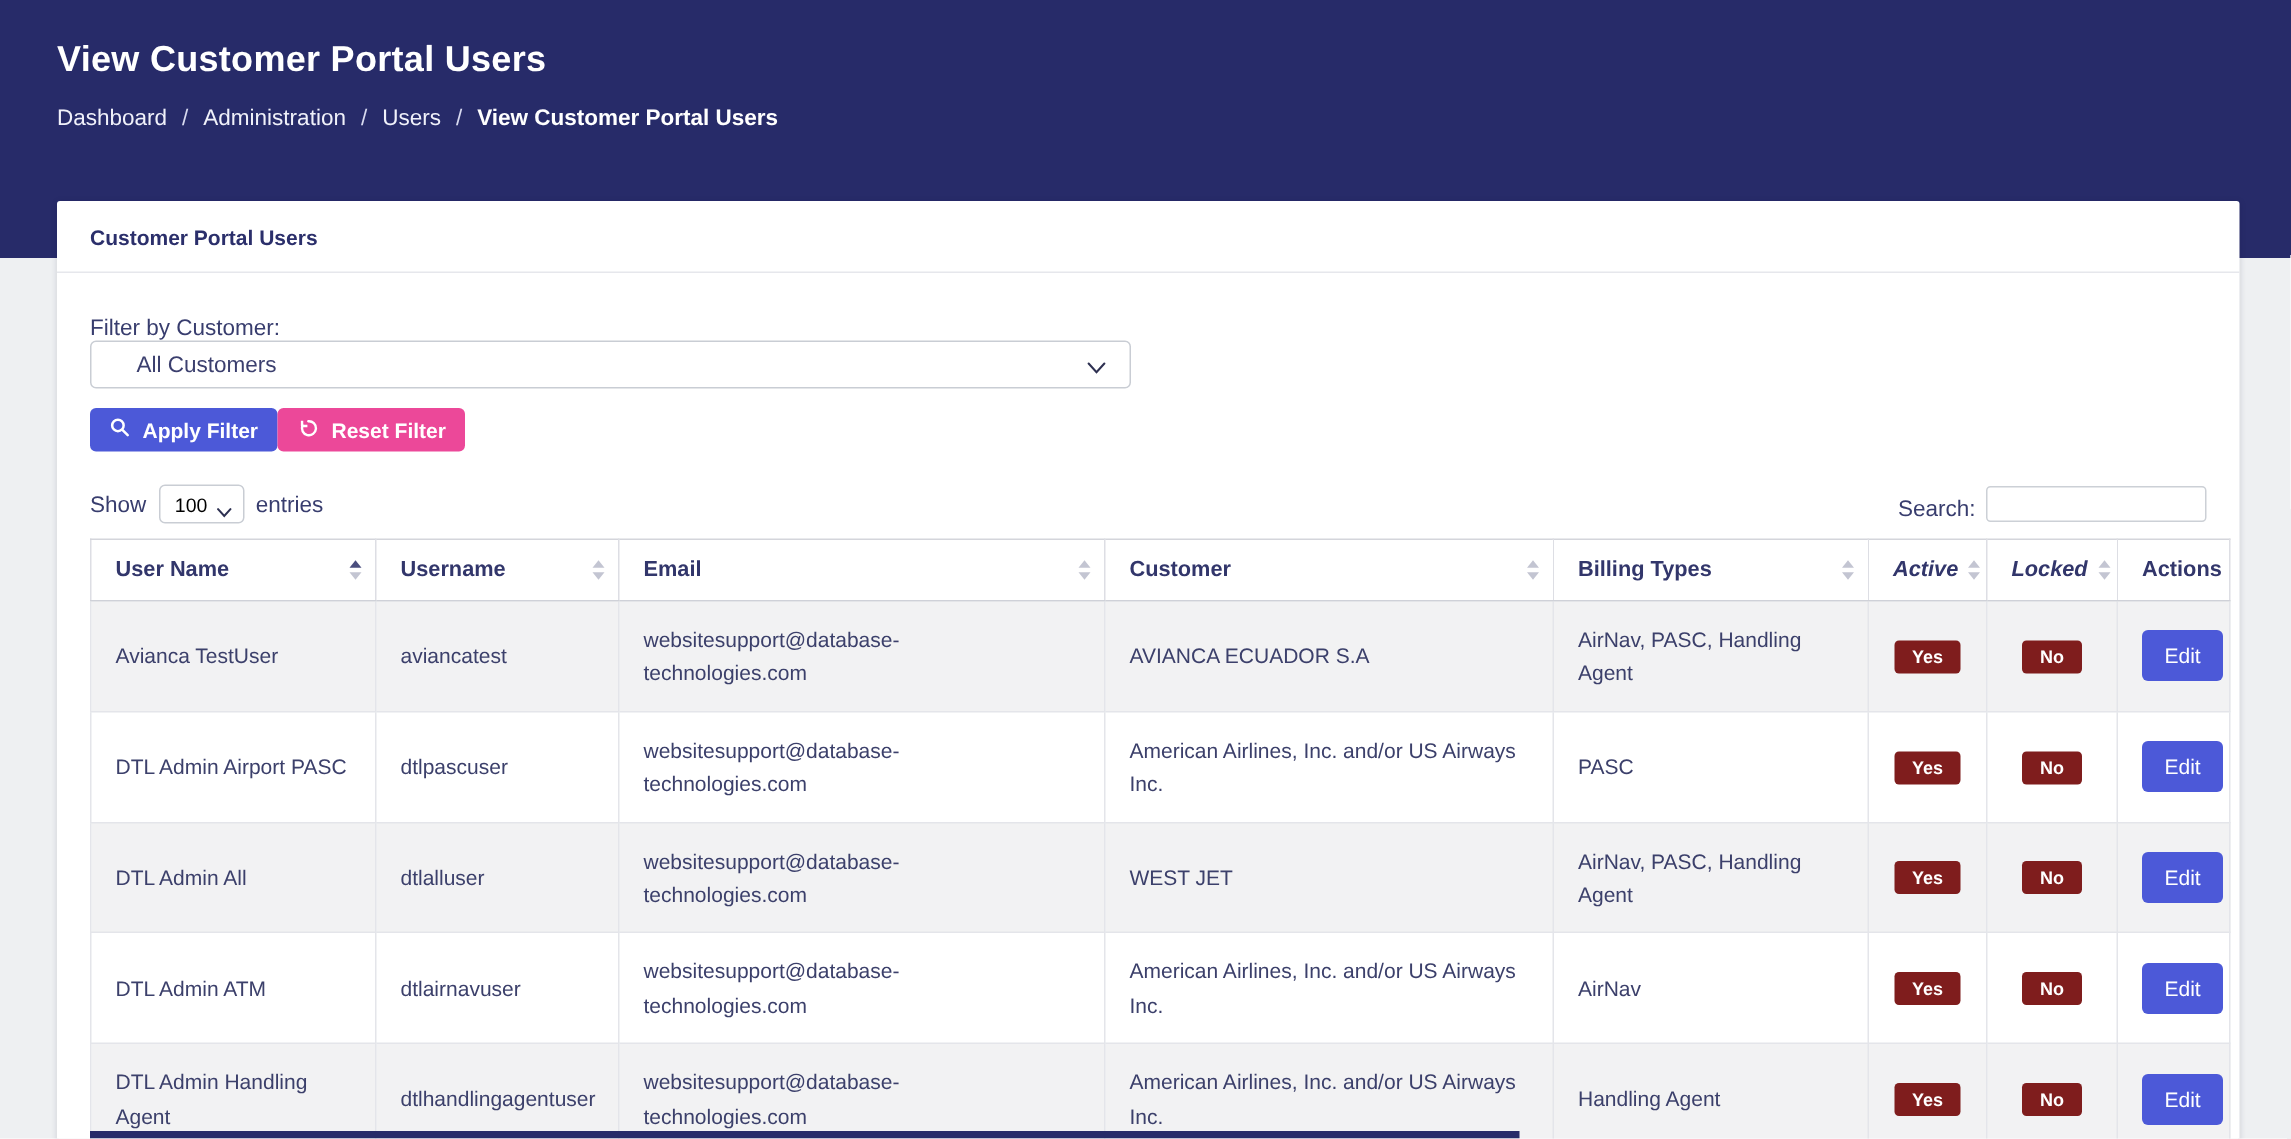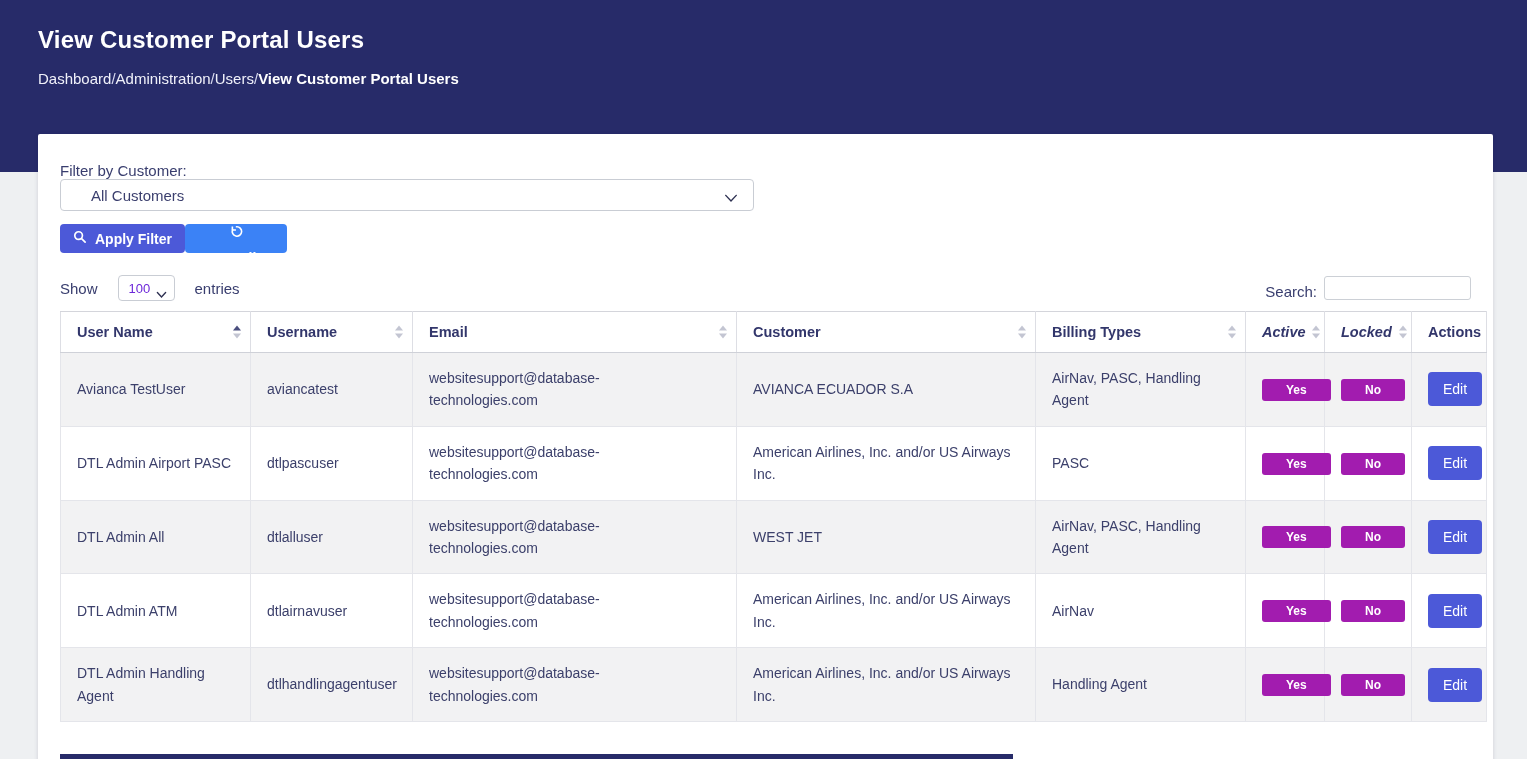--- a/index.html
+++ b/index.html
@@ -17,21 +17,21 @@
     height: 172px;
     padding: 26px 38px 0 38px;
   }
   .page-title {
     color: #ffffff;
     font-size: 24px;
     font-weight: 700;
     letter-spacing: 0.2px;
     margin-bottom: 16px;
   }
-  .breadcrumb { display: flex; align-items: center; gap: 0; font-size: 15px; color: #f0f1fa; }
+  .breadcrumb { display: flex; align-items: center; gap: 10px; font-size: 15px; color: #f0f1fa; }
   .breadcrumb .crumb { color: #f0f1fa; text-decoration: none; cursor: pointer; }
   .breadcrumb .crumb.current { font-weight: 700; color: #ffffff; cursor: default; }
   .breadcrumb .sep { color: #d8daf0; }
 
   
   .card {
     position: relative;
     background: #ffffff;
     margin: -38px 34px 0 38px;
     border-radius: 2px;
@@ -62,34 +62,34 @@
 
   .btn-row { display: flex; gap: 0; margin-top: 13px; }
   .btn {
     display: inline-flex; align-items: center; gap: 8px;
     height: 29px; padding: 0 13px;
     border: none; border-radius: 4px;
     color: #ffffff; font-family: "Liberation Sans", sans-serif;
     font-size: 14px; font-weight: 700; cursor: pointer;
   }
   .btn-apply { background: #4c59d8; }
-  .btn-reset { background: #3b82f6; flex-direction: column; }
+  .btn-reset { background: #ec4899; }
 
   
   .controls-row {
     margin-top: 22px; margin-bottom: 10px;
     display: flex; justify-content: space-between; align-items: center;
   }
-  .show-group { display: flex; align-items: center; gap: 20px; color: #383d6e; font-size: 15px; }
+  .show-group { display: flex; align-items: center; gap: 8px; color: #383d6e; font-size: 15px; }
   .mini-select {
     position: relative; width: 57px; height: 26px;
     border: 1px solid #c9cdd4; border-radius: 4px; background: #fff;
     display: flex; align-items: center; padding-left: 10px; cursor: pointer;
   }
-  .mini-select .mini-value { font-size: 13px; color: #6d28d9; }
+  .mini-select .mini-value { font-size: 13px; color: #000000; }
   .mini-select .chev { position: absolute; right: 7px; top: 9px; }
   .search-group { display: flex; align-items: flex-end; gap: 7px; color: #383d6e; font-size: 15px; }
   .search-input {
     width: 147px; height: 24px;
     border: 1px solid #ccd0d6; border-radius: 3px;
     padding: 2px 8px; font-size: 13px; color: #3b3f6e;
     font-family: "Liberation Sans", sans-serif; outline: none; background:#fff;
   }
 
   
@@ -125,23 +125,23 @@
   th.col-active, th.col-locked { padding-right: 28px; font-style: italic; }
 
   .sort { position: absolute; right: 9px; top: 50%; transform: translateY(-50%);
           display: flex; flex-direction: column; gap: 3px; }
   th.col-active .sort, th.col-locked .sort { right: 4px; }
   .tri-up   { width:0; height:0; border-left:4px solid transparent; border-right:4px solid transparent; border-bottom:5px solid #c3c5d2; }
   .tri-down { width:0; height:0; border-left:4px solid transparent; border-right:4px solid transparent; border-top:5px solid #c3c5d2; }
   .sort.asc .tri-up { border-bottom-color: #4a4e7e; }
 
   .badge {
-    display: inline-block; background: #a21caf; color: #fff;
+    display: inline-block; background: #7f1d1d; color: #fff;
     font-size: 12px; font-weight: 700; line-height: 1;
-    padding: 5px 24px; border-radius: 3px;
+    padding: 5px 12px; border-radius: 3px;
   }
   .btn-edit {
     background: #4c59d8; color: #fff; border: none; border-radius: 4px;
     padding: 9px 15px; font-size: 14px; font-weight: 500;
     font-family: "Liberation Sans", sans-serif; cursor: pointer;
   }
 
   
   .hscroll-thumb {
     position: absolute; left: 60px; top: 754px;
@@ -160,20 +160,23 @@
       <span class="sep">/</span>
       <span class="crumb">Administration</span>
       <span class="sep">/</span>
       <span class="crumb">Users</span>
       <span class="sep">/</span>
       <span class="crumb current">View Customer Portal Users</span>
     </div>
   </div>
 
   <div class="card">
+    <div class="card-header">
+      <span class="card-title">Customer Portal Users</span>
+    </div>
 
     <div class="card-body">
 
       <div class="filter-label">Filter by Customer:</div>
 
       <div class="select-box">
         <span class="select-value">All Customers</span>
         <span class="chev">
           <svg width="14" height="12" viewBox="0 0 16 12">
               <polyline points="2,3 8,9.5 14,3" fill="none" stroke="#2e3152" stroke-width="1.6" stroke-linecap="round"></polyline>

